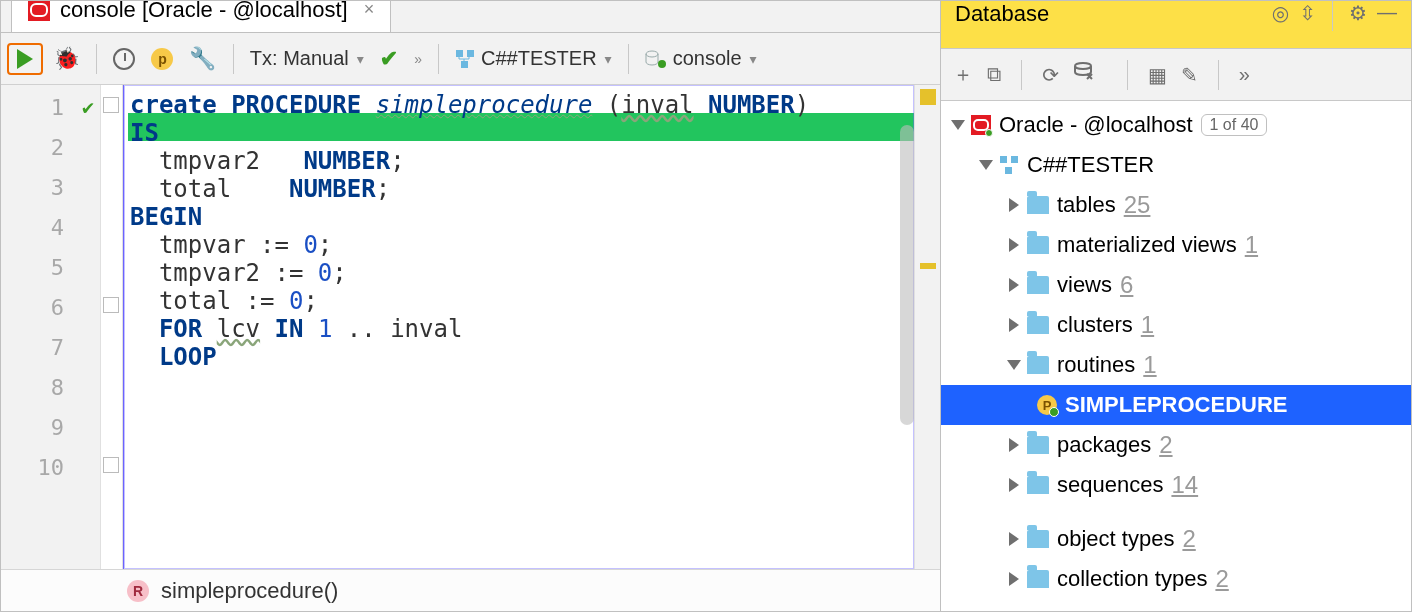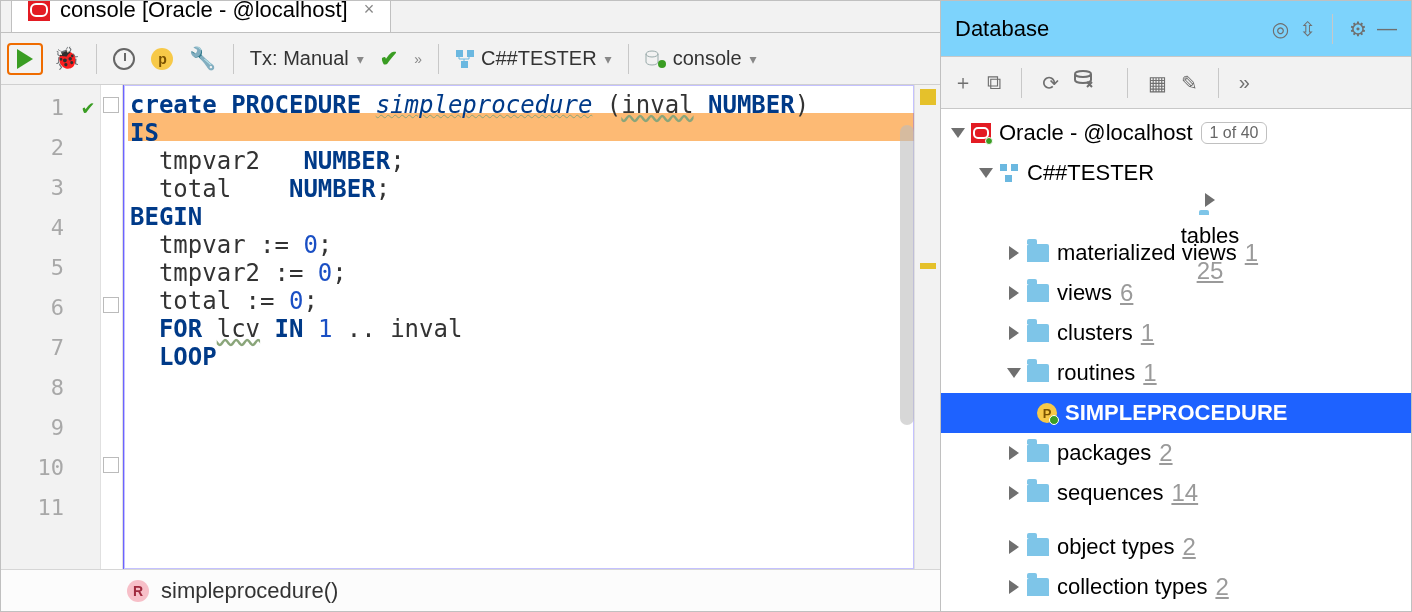--- a/index.html
+++ b/index.html
@@ -46,38 +46,38 @@
 
 .editor-wrap { flex:1; display:flex; position:relative; background:#fff; overflow:hidden; }
 .gutter { width:100px; background:#f2f2f2; border-right:1px solid #e0e0e0; font-family: "SFMono-Regular","Menlo","Consolas",monospace; font-size:22px; color:#a8a8a8; padding-top:2px; }
 .gutter .row { height:40px; display:flex; align-items:center; justify-content:flex-end; padding-right:36px; position:relative; }
 .gutter .row .gcheck { position:absolute; right:6px; color:#3a9d23; font-size:20px; font-weight:bold; }
 .fold-strip { width:22px; border-right:1px solid #e0e0e0; position:relative; }
 .fold-strip .fold { position:absolute; left:2px; width:16px; height:16px; border:1px solid #bbb; background:#fff; }
 .code { flex:1; font-family:"SFMono-Regular","Menlo","Consolas",monospace; font-size:24px; line-height:40px; padding-left:4px; border:1px solid #6c63ff; border-right:none; border-bottom:none; border-top:none; position:relative; }
 .code::before { content:""; position:absolute; top:0; left:0; right:0; bottom:0; border:1px solid rgba(108,99,255,.4); pointer-events:none; }
 .code-row { height:28px; white-space:pre; padding-left:2px; }
-.hl-line { background:#fdba74; }
+.hl-line { background:#22c55e; }
 .kw { color:#003a88; font-weight:bold; }
 .fn-name { color:#003a88; font-style:italic; text-decoration: underline wavy #8aa57a; text-decoration-thickness:1px; }
 .typo { text-decoration: underline wavy #8aa57a; }
 .num { color:#1a4fc4; }
 .plain { color:#333; }
 .marker-strip { width:26px; background:#f2f2f2; border-left:1px solid #e0e0e0; position:relative; }
 .marker-strip .m-sq { position:absolute; right:4px; width:16px; height:16px; }
 .marker-strip .m-top { top:4px; background:#e5c12b; }
 .marker-strip .m-mid { top:178px; height:6px; width:16px; background:#e5c12b; }
 .scrollbar-v { position:absolute; right:26px; top:40px; width:14px; height:300px; background:#bdbdbd; border-radius:7px; opacity:.6; }
 
 
 .status { height:42px; border-top:1px solid #d6d6d6; background:#fcfcfc; display:flex; align-items:center; padding-left:126px; font-size:22px; gap:12px; color:#333; }
 .r-circ { width:22px; height:22px; background:#f7bfc8; border-radius:50%; display:inline-flex; align-items:center; justify-content:center; font-size:14px; color:#a02a3e; font-weight:bold; }
 
 
-.db-header { height:56px; background:#7dd3fc; border-bottom:1px solid #c8c8c8; display:flex; align-items:center; padding:0 14px; font-size:22px; gap:10px; }
+.db-header { height:48px; background:#fde047; border-bottom:1px solid #c8c8c8; display:flex; padding:0 14px; font-size:22px; gap:10px; }
 .db-header .spacer { flex:1; }
 .hicon { color:#6f6f6f; font-size:20px; }
 
 
 .db-toolbar { height:52px; background:#f2f2f2; border-bottom:1px solid #c8c8c8; display:flex; align-items:center; padding:0 12px; gap:14px; }
 .db-toolbar .sq-stop { width:18px; height:18px; background:#e04949; }
 .db-toolbar .grid-ico, .db-toolbar .pen-ico, .db-toolbar .ref-ico, .db-toolbar .funnel-ico, .db-toolbar .copy-ico, .db-toolbar .plus-ico, .db-toolbar .more-ico { color:#6f6f6f; font-size:20px; }
 
 
 .tree { flex:1; overflow:auto; padding-top:4px; font-size:22px; }
@@ -162,21 +162,20 @@
         <div class="row">1<span class="gcheck">✔</span></div>
         <div class="row">2</div>
         <div class="row">3</div>
         <div class="row">4</div>
         <div class="row">5</div>
         <div class="row">6</div>
         <div class="row">7</div>
         <div class="row">8</div>
         <div class="row">9</div>
         <div class="row">10</div>
-        <div class="row">11</div>
       </div>
     <div class="fold-strip" id="fold-strip">
         <div class="fold" style="top: 12px;"></div>
         <div class="fold" style="top: 212px;"></div>
         <div class="fold" style="top: 372px;"></div>
       </div>
     <div class="code" id="code">
         <div class="code-row"><span class="kw">create</span><span class="plain"> </span><span class="kw">PROCEDURE</span><span class="plain"> </span><span class="fn-name">simpleprocedure</span><span class="plain"> (</span><span class="typo plain">inval</span><span class="plain"> </span><span class="kw">NUMBER</span><span class="plain">)</span></div>
         <div class="code-row hl-line"><span class="kw">IS</span></div>
         <div class="code-row"><span class="plain">  </span><span class="plain">tmpvar2</span><span class="plain">   </span><span class="kw">NUMBER</span><span class="plain">;</span></div>
@@ -241,21 +240,21 @@
       </div>
       <div class="tree-row" style="padding-left: 40px;">
         <span class="disc down"></span>
         <span class="schema-sm"><svg viewBox="0 0 20 20">
             <rect x="1" y="1" width="7" height="7" fill="#6bb8e0"></rect>
             <rect x="12" y="1" width="7" height="7" fill="#6bb8e0"></rect>
             <rect x="6" y="12" width="7" height="7" fill="#6bb8e0"></rect>
           </svg></span>
         <span>C##TESTER</span>
       </div>
-      <div class="tree-row" style="padding-left: 68px; flex-direction: column;">
+      <div class="tree-row" style="padding-left: 68px;">
         <span class="disc "></span>
           <span class="fold-ico"></span>
           <span>tables</span>
           <span class="count">25</span>
       </div>
       <div class="tree-row" style="padding-left: 68px;">
         <span class="disc "></span>
           <span class="fold-ico"></span>
           <span>materialized views</span>
           <span class="count">1</span>

